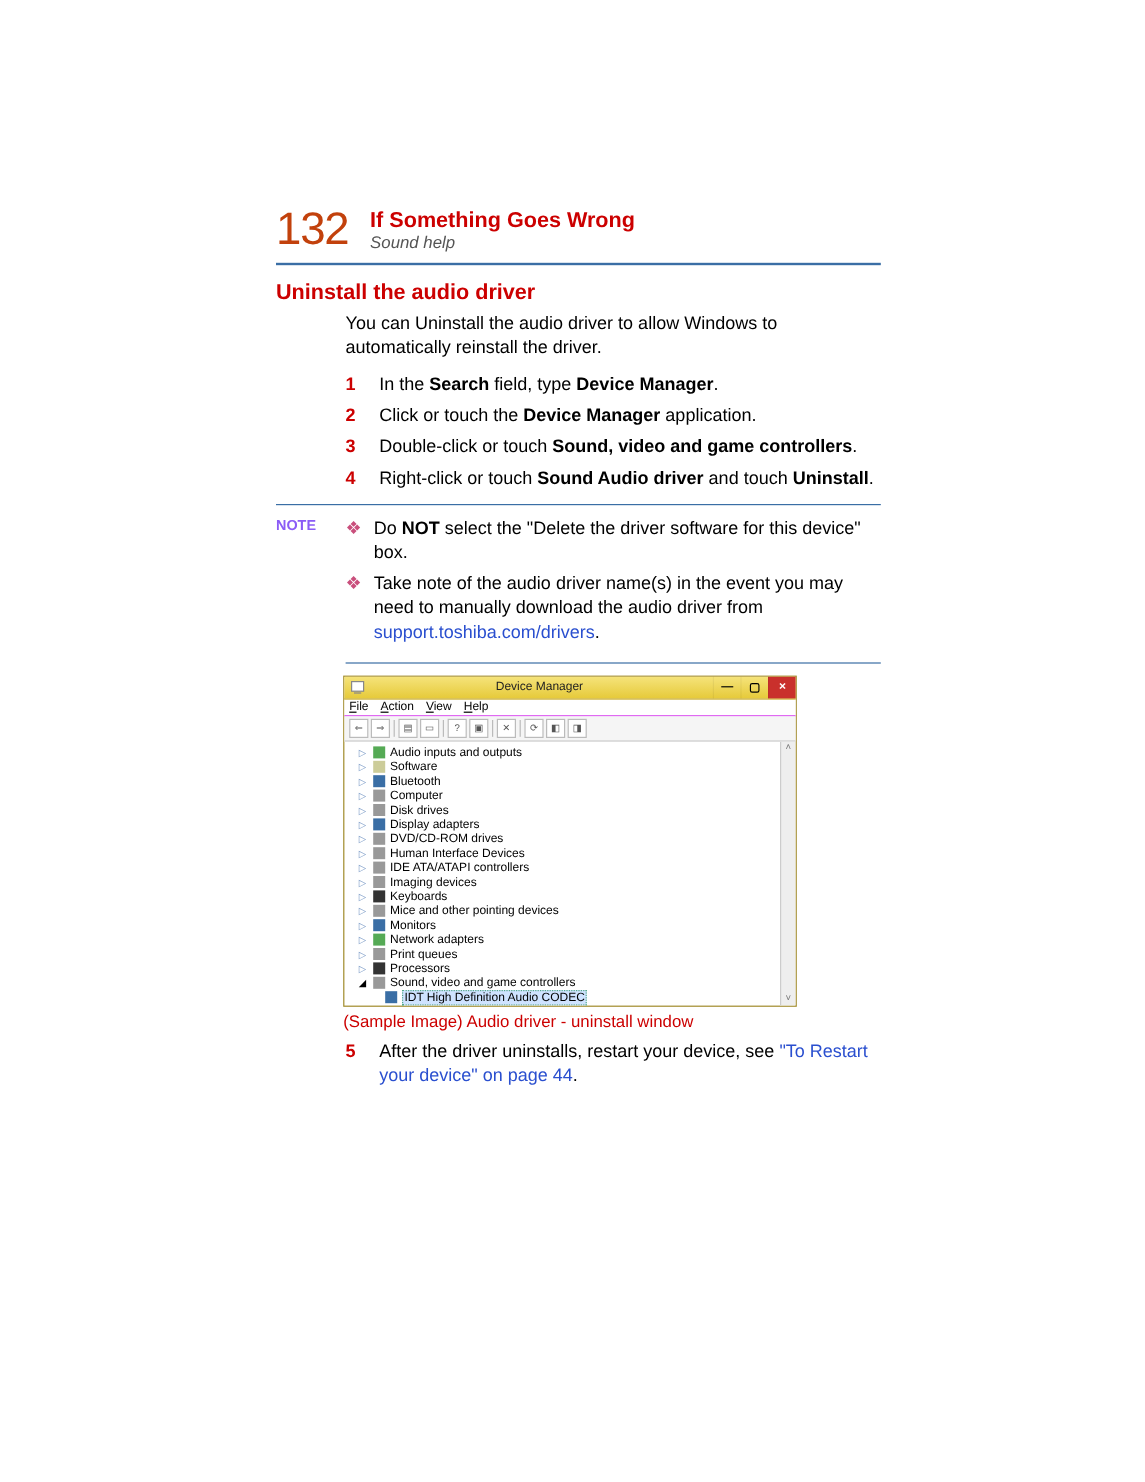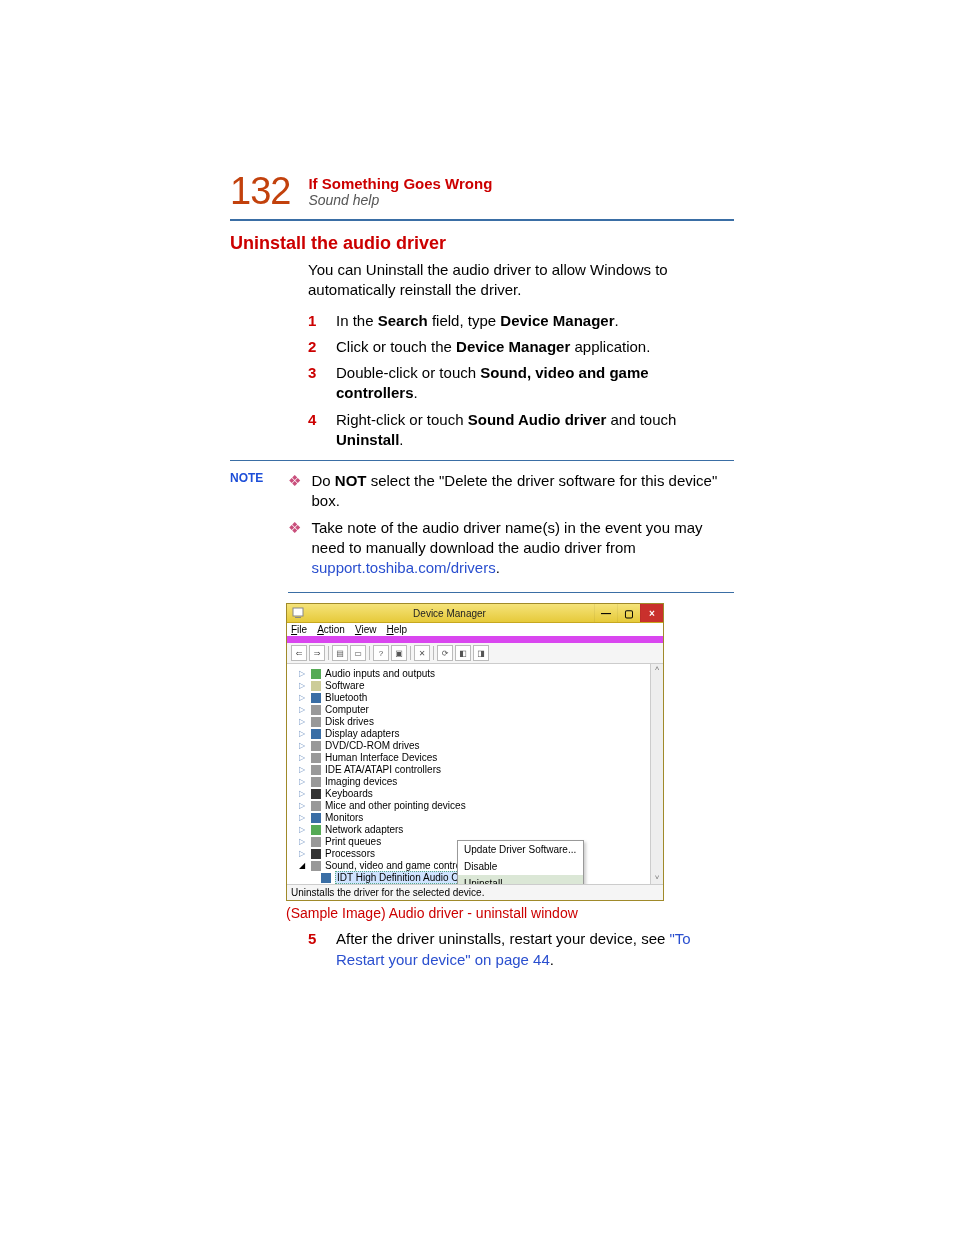--- a/index.html
+++ b/index.html
@@ -22,21 +22,21 @@
   }
   .page-number {
     font-size: 38px;
     font-weight: normal;
     color: #c2410c;
     letter-spacing: -1px;
   }
   .header-text .chapter {
     color: #c00;
     font-weight: bold;
-    font-size: 15px;
+    font-size: 18px;
   }
   .header-text .section-sub {
     font-style: italic;
     color: #555;
     font-size: 14px;
   }
   .hr-strong {
     border: none;
     border-top: 2px solid #3a6ea5;
     margin: 6px 0 12px 0;
@@ -46,21 +46,21 @@
     border-top: 1.5px solid #3a6ea5;
     margin: 0;
   }
   .section-h {
     color: #c00;
     font-weight: bold;
     font-size: 18px;
     margin: 6px 0;
   }
   .body-indent {
-    margin-left: 78px;
+    margin-left: 58px;
   }
   .body-text { margin: 6px 0 10px 0; line-height: 1.35; }
   ol.steps {
     margin: 0 0 0 0;
     padding: 0;
     list-style: none;
   }
   ol.steps li {
     display: flex;
     gap: 18px;
@@ -69,21 +69,21 @@
   }
   ol.steps .num { color: #c00; font-weight: bold; width: 10px; flex: none; }
   .bold { font-weight: bold; }
   .note-block {
     display: flex;
     gap: 18px;
     margin-top: 8px;
     margin-bottom: 8px;
   }
   .note-label {
-    color: #1d4ed8;
+    color: #8b5cf6;
     font-weight: bold;
     font-size: 12px;
     padding-top: 2px;
     flex:none;
     width:40px;
   }
   .note-items {
     flex: 1;
   }
   .note-items .ni {
@@ -129,21 +129,21 @@
   .dm-title { flex:1; text-align:center; font-size:10px; color:#222;}
   .dm-winbtns { display:flex; height:100%; }
   .dm-winbtn {
     width: 22px; height: 100%;
     display:flex; align-items:center; justify-content:center;
     font-size:10px; font-weight:bold;
     border-left:1px solid rgba(0,0,0,0.05);
   }
   .dm-winbtn.close { background:#c9302c; color:#fff; }
   .dm-menubar {
-    background:#fff; border-bottom:7px solid #d946ef;
+    background:#fff; border-bottom:1px solid #d946ef;
     padding: 1px 4px;
     display:flex; gap:10px;
   }
   .dm-menubar span { text-decoration: underline; text-decoration-color: transparent; }
   .dm-menubar .u { text-decoration: underline; }
   .dm-toolbar {
     background:#f5f5f5; border-bottom:1px solid #ccc;
     padding:2px 4px;
     display:flex; gap:2px; align-items:center;
   }
@@ -374,34 +374,27 @@
             </div>
             <div class="row">
               <span class="arrow open">◢</span>
               <span class="ic ic-gray"></span>
               <span class="lbl">Sound, video and game controllers</span>
             </div>
             <div class="row child">
               <span class="ic ic-blue"></span>
               <span class="lbl sel">IDT High Definition Audio CODEC</span>
             </div>
-            <div class="dm-context">
-            <div class="mi">Update Driver Software...</div>
-            <div class="mi">Disable</div>
-            <div class="mi hi">Uninstall</div>
-
-          </div>
         </div>
         <div class="dm-scroll">
           <div class="up">˄</div>
           <div style="flex:1"></div>
           <div class="dn" style="position:absolute;bottom:0;width:100%;">˅</div>
         </div>
       </div>
-      <div class="dm-status">Uninstalls the driver for the selected device.</div>
     </div>
   </div>
 
   <div class="caption">(Sample Image) Audio driver - uninstall window</div>
 
   <div class="body-indent">
     <ol class="steps">
       <li>
         <span class="num">5</span>
         <span>

